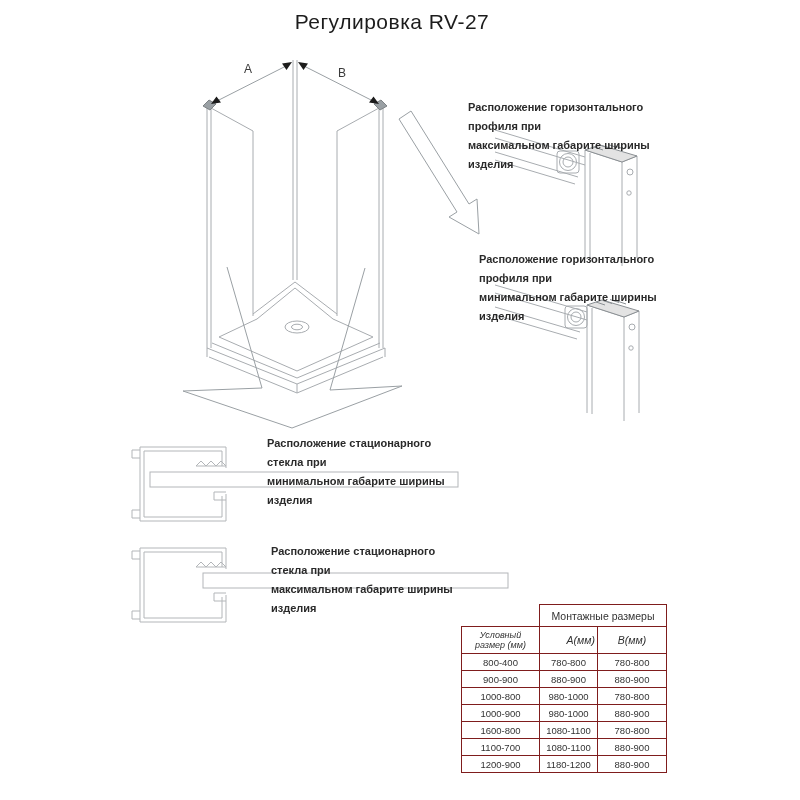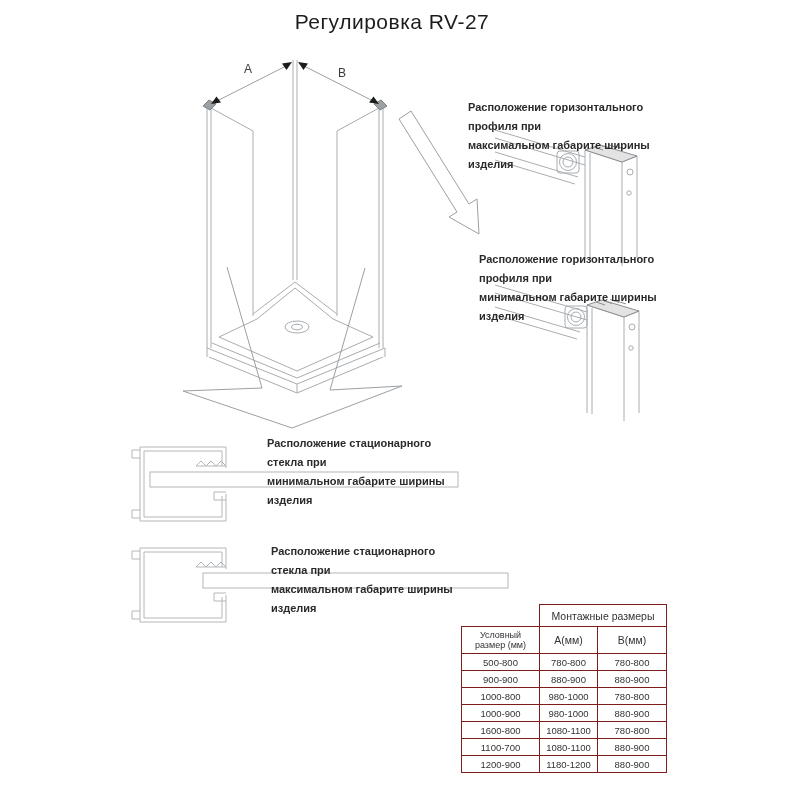--- a/index.html
+++ b/index.html
@@ -10,23 +10,23 @@
   .drawing{position:absolute;top:0;left:0;}
   .dim-label{position:absolute;font-size:12px;color:#3a3a3a;}
   .ann{position:absolute;font-size:11px;font-weight:bold;line-height:19px;
        color:#2a2a2a;white-space:pre-line;}
   .tbl{position:absolute;left:461px;top:604px;border-collapse:collapse;
        font-size:9.5px;color:#333;}
   .tbl td{border:1px solid #7f1d1d;text-align:center;vertical-align:middle;
           padding:1px 2px;height:14px;}
   .tbl td.blank{border:none;}
   .tbl td.t-title{font-size:10.5px;height:19px;}
-  .tbl td.t-head{font-size:10.5px;height:24px;}
+  .tbl td.t-head{font-size:10.5px;height:24px;font-style:italic;}
   .tbl td.t-size{font-size:9px;line-height:10px;width:73px;}
-  .tbl td.c-a{width:53px;}
+  .tbl td.c-a{width:53px;text-align:right;}
   .tbl td.c-b{width:64px;}
 </style>
 </head>
 <body>
 
 <div class="page">
 
   <div class="title">Регулировка RV-27</div>
 
   <svg class="drawing" width="800" height="800" viewBox="0 0 800 800">
@@ -119,21 +119,21 @@
         <tr>
       <td class="blank"></td>
       <td class="t-title" colspan="2">Монтажные размеры</td>
     </tr>
     <tr>
       <td class="t-head t-size">Условный размер (мм)</td>
       <td class="t-head c-a">А(мм)</td>
       <td class="t-head c-b">В(мм)</td>
     </tr>
     <tr>
-      <td>500-800</td>
+      <td>800-400</td>
       <td>780-800</td>
       <td>780-800</td>
     </tr>
     <tr>
       <td>900-900</td>
       <td>880-900</td>
       <td>880-900</td>
     </tr>
     <tr>
       <td>1000-800</td>

